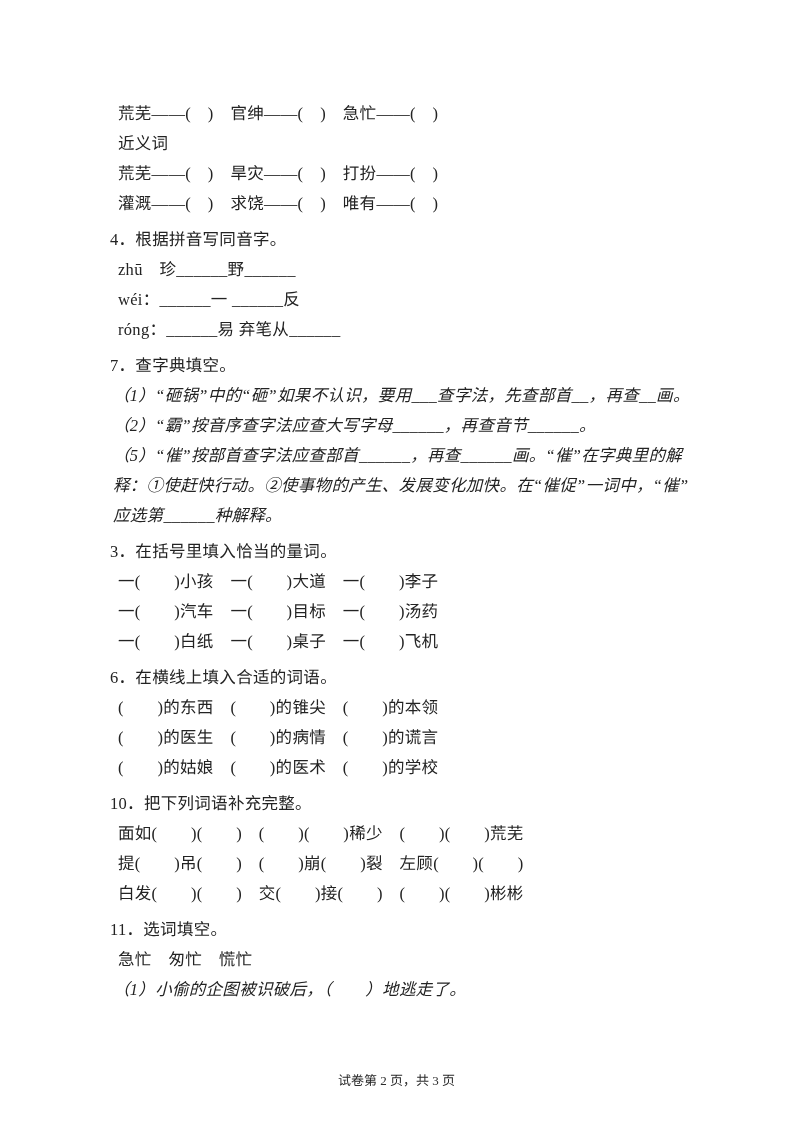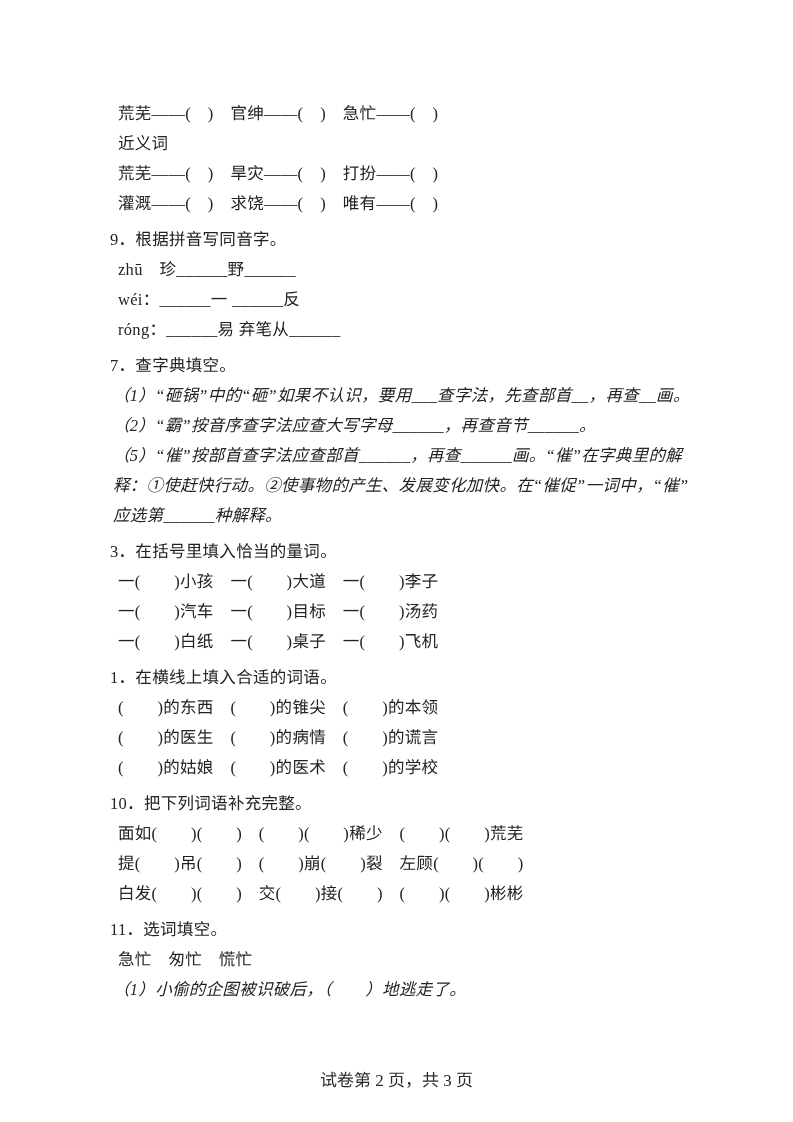--- a/index.html
+++ b/index.html
@@ -40,62 +40,62 @@
   }
   .footer {
     position: absolute;
     top: 1071px;
     left: 0;
     width: 100%;
     text-align: center;
   }
   .footer p {
     margin: 0;
-    font-size: 17px;
+    font-size: 13px;
     line-height: 20px;
     color: #2a2a2a;
     text-align: center;
   }
 </style>
 </head>
 <body>
 
 <div class="page">
   <div class="content">
 
     <section>
       <p class="row">荒芜——(　)　官绅——(　)　急忙——(　)</p>
       <p class="row">近义词</p>
       <p class="row">荒芜——(　)　旱灾——(　)　打扮——(　)</p>
       <p class="row">灌溉——(　)　求饶——(　)　唯有——(　)</p>
     </section>
 
     <section>
-      <p class="qtitle">9．根据拼音写同音字。</p>
+      <p class="qtitle">4．根据拼音写同音字。</p>
       <p class="row">zhū　珍______野______</p>
       <p class="row">wéi：______一 ______反</p>
       <p class="row">róng：______易 弃笔从______</p>
     </section>
 
     <section>
       <p class="qtitle">7．查字典填空。</p>
       <p class="item">（1）“砸锅”中的“砸”如果不认识，要用___查字法，先查部首__，再查__画。</p>
       <p class="item">（2）“霸”按音序查字法应查大写字母______，再查音节______。</p>
       <p class="item">（5）“催”按部首查字法应查部首______，再查______画。“催”在字典里的解释：①使赶快行动。②使事物的产生、发展变化加快。在“催促”一词中，“催”应选第______种解释。</p>
     </section>
 
     <section>
       <p class="qtitle">3．在括号里填入恰当的量词。</p>
       <p class="row">一(　　)小孩　一(　　)大道　一(　　)李子</p>
       <p class="row">一(　　)汽车　一(　　)目标　一(　　)汤药</p>
       <p class="row">一(　　)白纸　一(　　)桌子　一(　　)飞机</p>
     </section>
 
     <section>
-      <p class="qtitle">1．在横线上填入合适的词语。</p>
+      <p class="qtitle">6．在横线上填入合适的词语。</p>
       <p class="row">(　　)的东西　(　　)的锥尖　(　　)的本领</p>
       <p class="row">(　　)的医生　(　　)的病情　(　　)的谎言</p>
       <p class="row">(　　)的姑娘　(　　)的医术　(　　)的学校</p>
     </section>
 
     <section>
       <p class="qtitle">10．把下列词语补充完整。</p>
       <p class="row">面如(　　)(　　)　(　　)(　　)稀少　(　　)(　　)荒芜</p>
       <p class="row">提(　　)吊(　　)　(　　)崩(　　)裂　左顾(　　)(　　)</p>
       <p class="row">白发(　　)(　　)　交(　　)接(　　)　(　　)(　　)彬彬</p>

